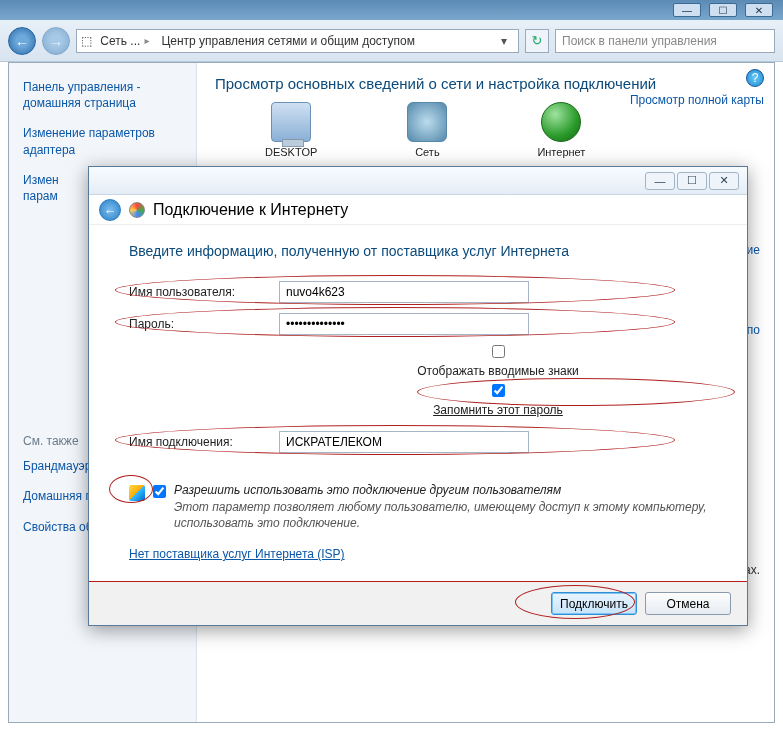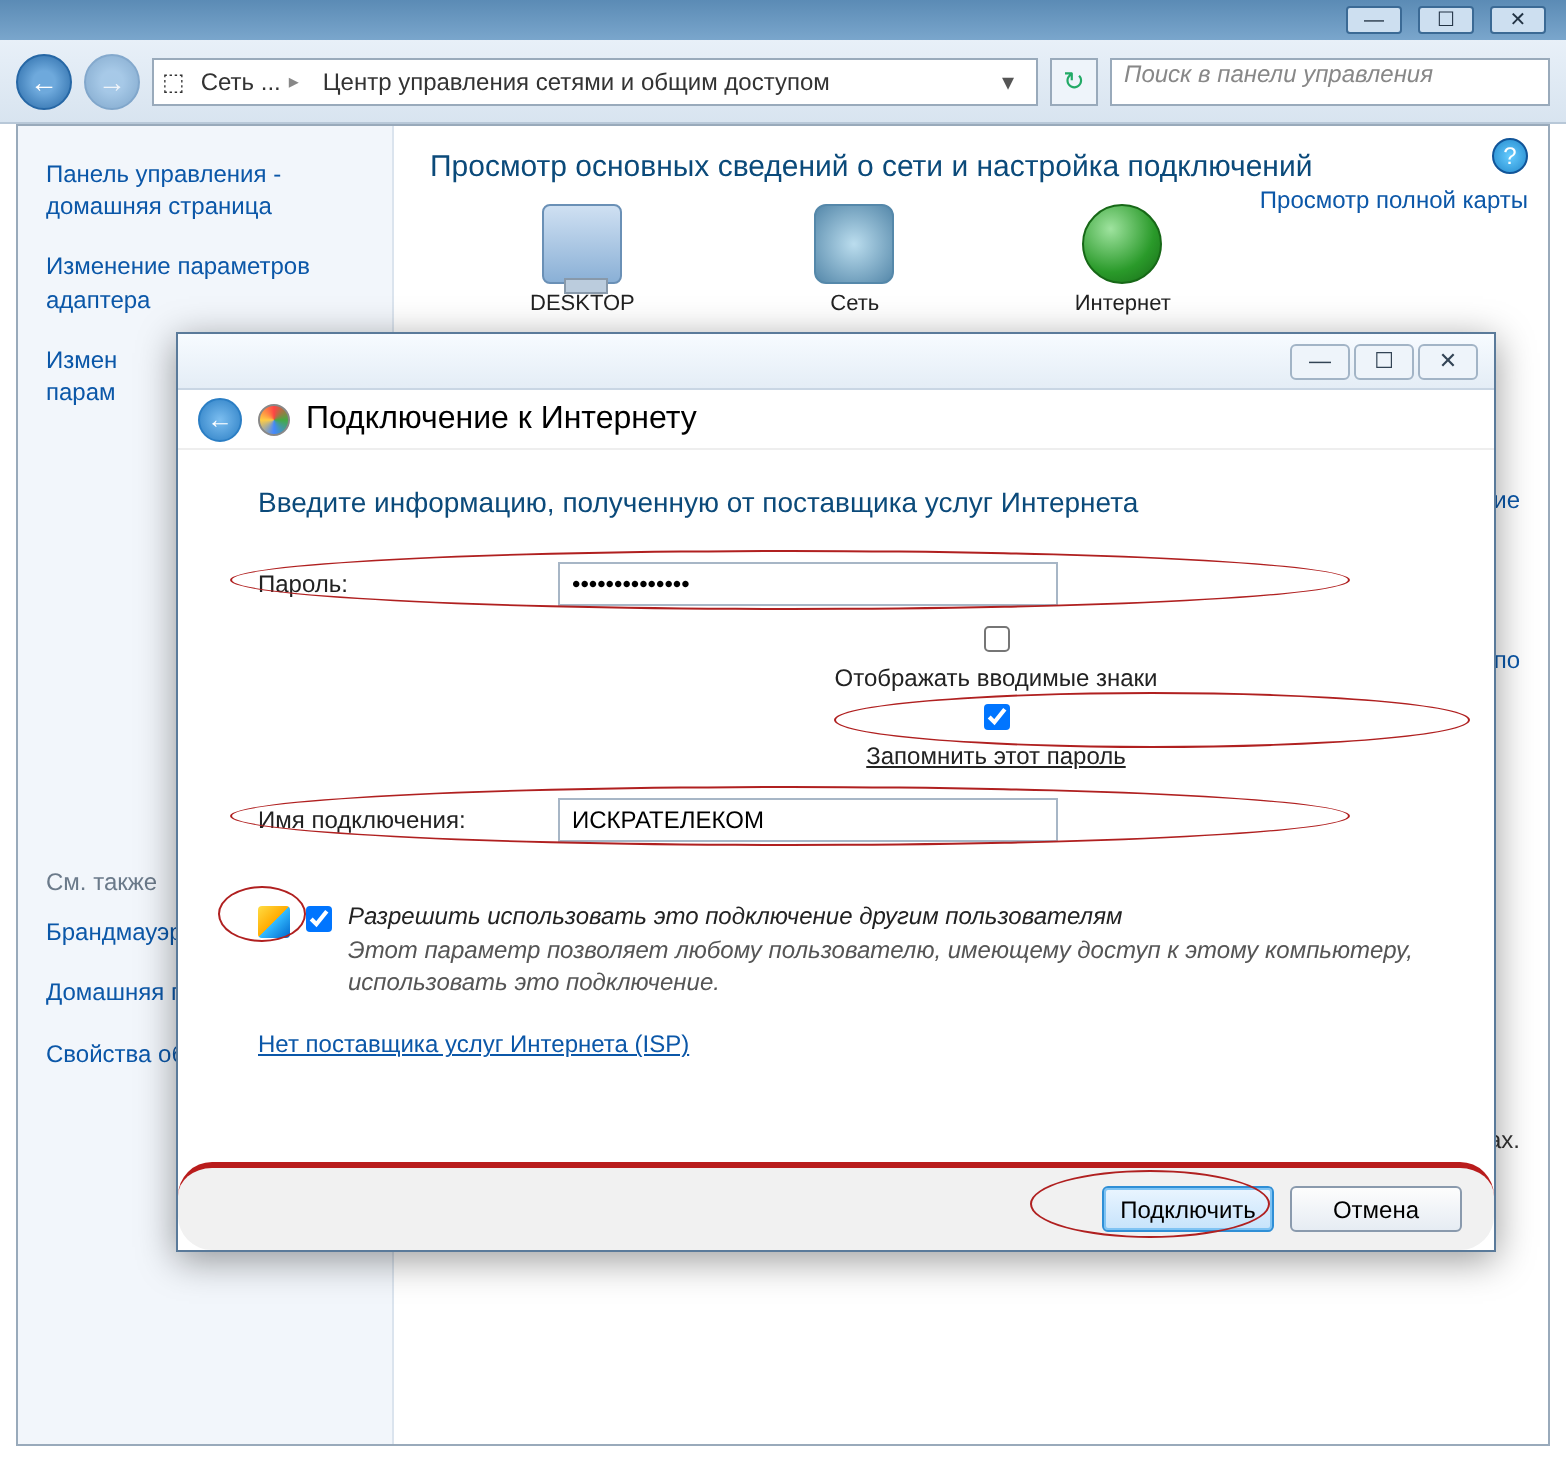--- a/index.html
+++ b/index.html
@@ -11,21 +11,21 @@
 
   
   .explorer-top { height: 42px; background: linear-gradient(#e8f0f8, #d8e4f0); border-bottom: 1px solid #b8c8d8; display:flex; align-items:center; padding: 0 8px; gap:6px; }
   .nav-circle { width:28px; height:28px; border-radius:50%; background: radial-gradient(#6ea9dc 30%, #2667a5); border:1px solid #2667a5; display:flex; align-items:center; justify-content:center; color:#fff; font-size:14px; }
   .nav-circle.fwd { opacity:.5; }
   .addr-bar { flex:1; height:24px; background:#fff; border:1px solid #9ab; display:flex; align-items:center; padding:0 4px; font-size:12px; color:#333; gap:4px; }
   .addr-seg { padding:0 4px; display:flex; align-items:center; gap:4px; }
   .addr-arrow::after { content:"▸"; color:#888; font-size:10px; }
   .addr-drop { width:20px; display:flex; align-items:center; justify-content:center; color:#555; }
   .refresh-btn { width:24px; height:24px; border:1px solid #9ab; background:#eef4fa; display:flex; align-items:center; justify-content:center; color:#2a6; font-size:13px; }
-  .search-box { width:220px; height:24px; border:1px solid #9ab; background:#fff; display:flex; align-items:flex-start; padding:0 6px; color:#888; font-style:italic; font-size:12px; }
+  .search-box { width:220px; height:24px; border:1px solid #9ab; background:#fff; display:flex; align-items:center; padding:0 6px; color:#888; font-size:12px; }
 
   
   .content-wrap { position:absolute; top:62px; left:8px; right:8px; bottom:8px; border:1px solid #9ab; background:#fff; display:flex; }
   .help-icon { position:absolute; top:6px; right:10px; width:18px; height:18px; border-radius:50%; background:radial-gradient(#6cf,#28c); color:#fff; font-size:12px; display:flex; align-items:center; justify-content:center; border:1px solid #159; }
 
   
   .sidebar { width:188px; background:#f2f6fb; border-right:1px solid #dbe4ee; padding:16px 12px 10px 14px; font-size:12px; }
   .sidebar a, .sidebar .link { color:#0b57a8; text-decoration:none; display:block; margin-bottom:14px; line-height:1.35; cursor:pointer; }
   .sidebar .see-also-hdr { color:#6b7a8a; margin-top:230px; margin-bottom:10px; }
 
@@ -56,21 +56,21 @@
   .form-row { display:flex; align-items:center; margin-bottom:10px; position:relative; }
   .form-row label { width:150px; }
   .form-row input[type=text], .form-row input[type=password] { width:250px; height:22px; border:1px solid #a7b6c6; padding:0 6px; font-size:12px; }
   .chk-row { margin-left:150px; display:flex; align-items:center; gap:6px; margin-bottom:6px;flex-direction:column; }
   .ellipse { position:absolute; border:1px solid #b02020; border-radius:50%; pointer-events:none; }
   .share-block { margin-top:30px; display:flex; gap:8px; }
   .shield { width:16px; height:16px; background:linear-gradient(135deg,#fd4,#fa0 50%,#3bf 50%,#06c); border-radius:2px; margin-top:2px; }
   .share-text { flex:1;font-style:italic; }
   .share-text .desc { color:#555; margin-top:2px; line-height:1.35; }
   .isp-link { color:#0b57a8; text-decoration:underline; margin-top:16px; display:inline-block; cursor:pointer;}
-  .dlg-footer { position:absolute; bottom:0; left:0; right:0; height:44px; background:#f1f1f1; border-top:3px solid #b91c1c; display:flex; justify-content:flex-end; align-items:center; padding-right:16px; gap:8px;border-radius:17px; }
+  .dlg-footer { position:absolute; bottom:0; left:0; right:0; height:44px; background:#f1f1f1; border-top:1px solid #b91c1c; display:flex; justify-content:flex-end; align-items:center; padding-right:16px; gap:8px; }
   .btn { min-width:86px; height:23px; border:1px solid #8a9aad; background:linear-gradient(#fdfdfd,#e6ecf3); font-size:12px; border-radius:3px; cursor:pointer; }
   .btn.primary { border:1px solid #2f8fd6; background:linear-gradient(#eaf5ff,#c6e3fb); box-shadow:0 0 0 1px #7fc3f3 inset; color:#000; }
   .btn-ellipse { position:absolute; bottom:6px; right:112px; width:120px; height:34px; border:1px solid #b02020; border-radius:50%; pointer-events:none; }
 
   
   .el-user { left:-14px; top:-6px; width:560px; height:30px; }
   .el-pass { left:-14px; top:-6px; width:560px; height:30px; }
   .el-rem  { left:138px; top:-6px; width:318px; height:28px; }
   .el-conn { left:-14px; top:-6px; width:560px; height:30px; }
   .el-share{ left:-20px; top:-8px; width:44px; height:28px; }
@@ -151,20 +151,25 @@
   </div>
   <div style="height:30px; display:flex; align-items:center; gap:8px; padding:0 10px; border-bottom:1px solid #eee;">
     <div class="back-arrow">←</div>
     <div class="wiz-icon"></div>
     <span style="font-size:16px;">Подключение к Интернету</span>
   </div>
 
   <div class="dlg-body">
     <h2>Введите информацию, полученную от поставщика услуг Интернета</h2>
 
+    <div class="form-row">
+      <div class="ellipse el-user"></div>
+      <label>Имя пользователя:</label>
+      <input type="text" value="nuvo4k623" style="">
+    </div>
 
     <div class="form-row">
       <div class="ellipse el-pass"></div>
       <label>Пароль:</label>
       <input type="text" value="••••••••••••••" style="">
     </div>
 
     <div class="chk-row">
       <input type="checkbox" style="">
       <span>Отображать вводимые знаки</span>

